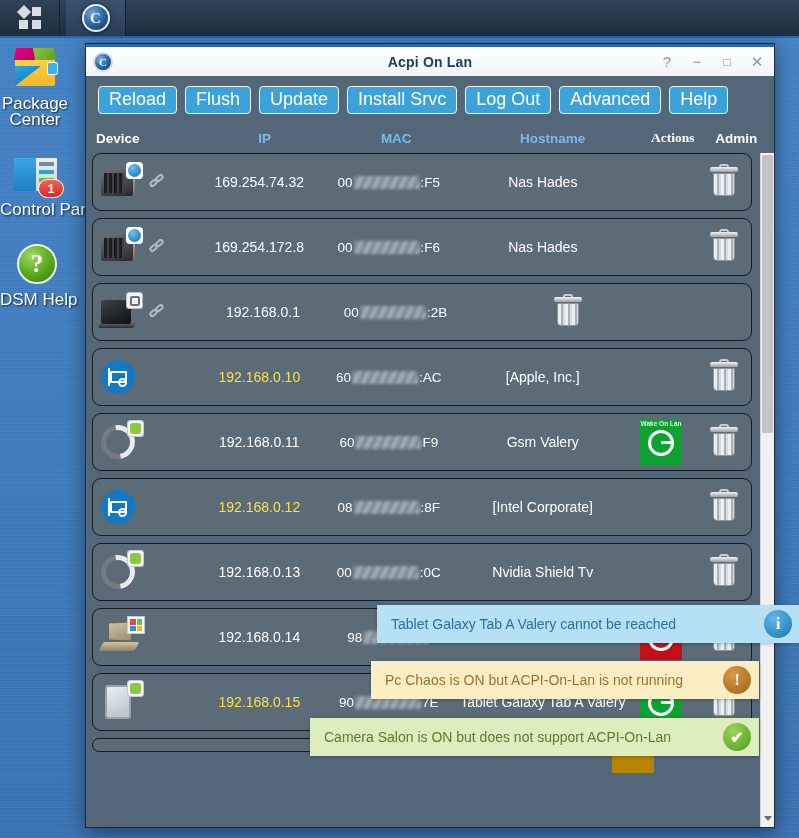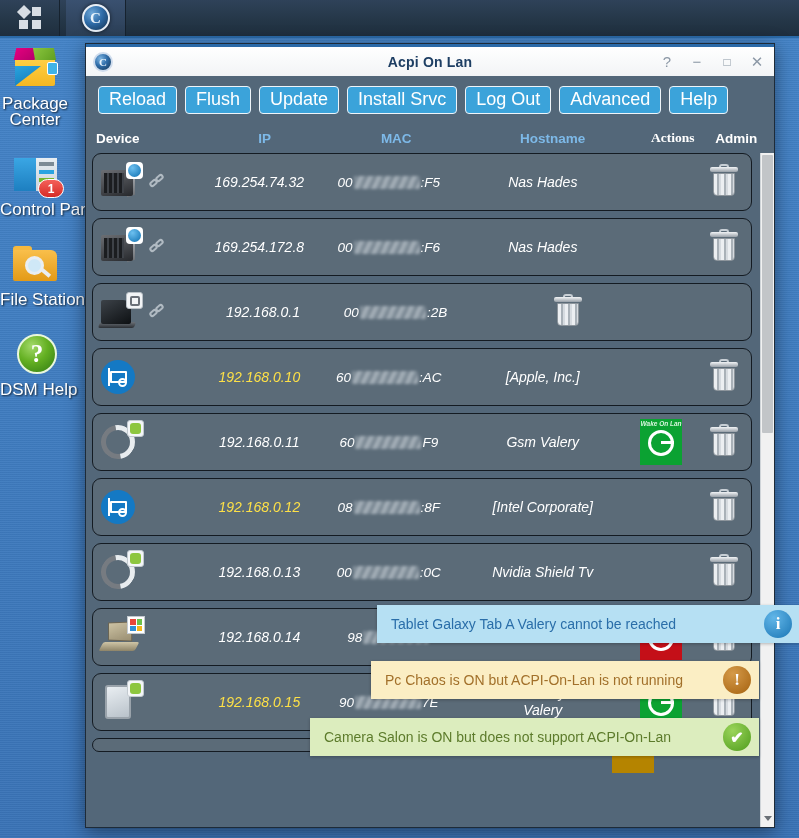--- a/index.html
+++ b/index.html
@@ -137,21 +137,21 @@
     display:flex; align-items:center; height: 30px; padding: 0 10px;
     font-size:13.5px; font-weight:bold; flex:0 0 auto; background:#536779;
   }
   .ch { color:#fff; }
   .ch.link { color:#7db9e8; cursor:pointer; font-weight:bold; }
   .c-dev{width:110px;} .c-ip{width:120px;text-align:center;}
   .c-mac{width:145px;text-align:center;} .c-host{width:170px;text-align:center;}
   .c-act{width:72px;text-align:center;font-family:Liberation Serif, serif;} .c-adm{width:56px;text-align:center;}
 
   #listwrap { flex:1 1 auto; display:flex; min-height:0; background:#536779; }
-  #list { flex:1 1 auto; padding: 0 8px 4px 6px; overflow:hidden;font-style:italic; }
+  #list { flex:1 1 auto; padding: 0 8px 4px 6px; overflow:hidden; }
 
   .row {
     display:flex; align-items:center; height: 58px; margin-bottom: 7px;
     background:#5b6b78; border:1px solid #141b22; border-radius:9px;
     position:relative;
   }
   .row .cell { display:flex; align-items:center; justify-content:center; font-size:14px; color:#fff; }
   .cell.dev { width:110px; justify-content:flex-start; padding-left:6px; gap:4px;}
   .cell.ip { width:120px; }
   .cell.ip.dim { color:#fde047; }
@@ -313,29 +313,20 @@
           <b></b>
           <b class="c"></b>
           <b class="g"></b>
           <b></b>
         </div>
       <div class="cp-badge">1</div>
     </div>
     <div class="desk-label">Control Panel</div>
   </div>
 
-  <div class="desk-item">
-    <div class="desk-glyph">
-      <div class="fs-tab"></div>
-        <div class="fs-back"></div>
-      <div class="fs-lens"></div>
-        <div class="fs-handle"></div>
-    </div>
-    <div class="desk-label">File Station</div>
-  </div>
 
   <div class="desk-item">
     <div class="desk-glyph">
       <div class="hp-circle">?</div>
     </div>
     <div class="desk-label">DSM Help</div>
   </div>
 </div>
 
 <div id="win">

